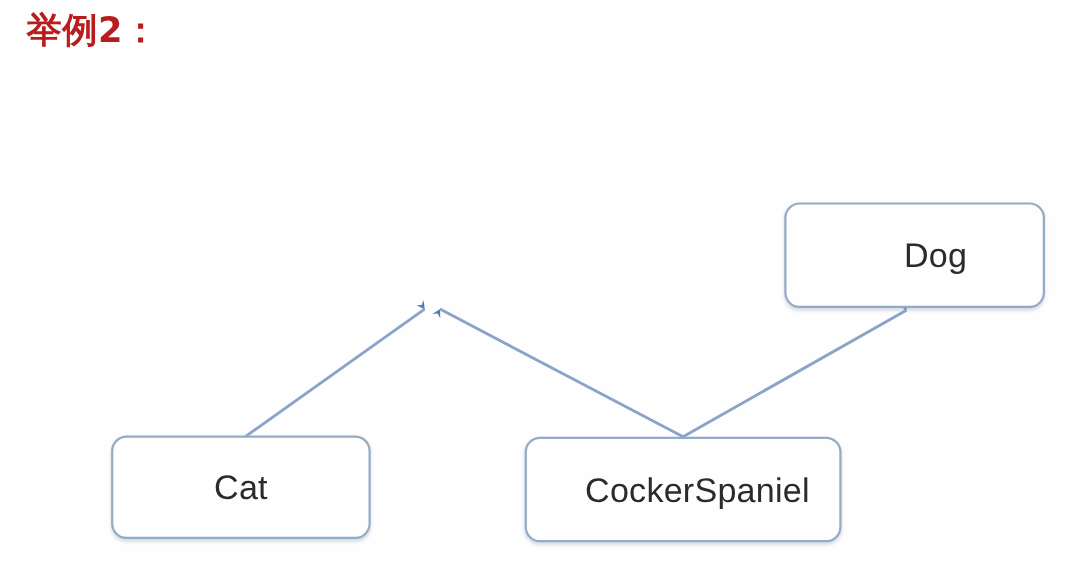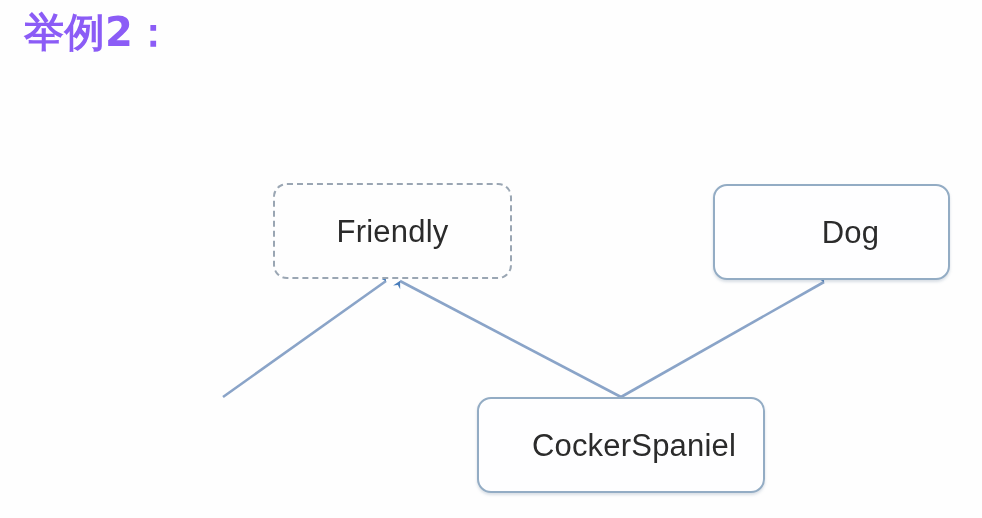--- a/index.html
+++ b/index.html
@@ -24,23 +24,23 @@
     width: 982px;
     height: 518px;
     background: #fefefe;
   }
 
   
   #slide-title {
     position: absolute;
     left: 24px;
     top: 8px;
-    font-size: 40px;
+    font-size: 32px;
     font-weight: bold;
-    color: #8b5cf6;
+    color: #b91c1c;
     letter-spacing: 0.5px;
     line-height: 1.2;
     white-space: nowrap;
     font-family: "DejaVu Sans", "Liberation Sans", sans-serif;
   }
 
   
   #diagram {
     position: absolute;
     left: 0;
@@ -113,27 +113,27 @@
         </marker>
       </defs>
 
       <line x1="223" y1="397" x2="386" y2="281" stroke="#8aa4c8" stroke-width="2.6" marker-end="url(#arrow-up)"></line>
 
       <line x1="621" y1="397" x2="400" y2="281" stroke="#8aa4c8" stroke-width="2.6" marker-end="url(#arrow-up)"></line>
 
       <line x1="621" y1="397" x2="824" y2="282" stroke="#8aa4c8" stroke-width="2.6" marker-end="url(#arrow-up)"></line>
     </svg>
 
-    <div id="node-friendly" class="node dashed">
-      <span class="node-label">Friendly</span>
-    </div>
 
     <div id="node-dog" class="node solid">
       <span class="node-label">Dog</span>
     </div>
 
+    <div id="node-cat" class="node solid">
+      <span class="node-label">Cat</span>
+    </div>
 
     <div id="node-cockerspaniel" class="node solid">
       <span class="node-label">CockerSpaniel</span>
     </div>
 
   </div>
 </div>
 
 </body></html>

